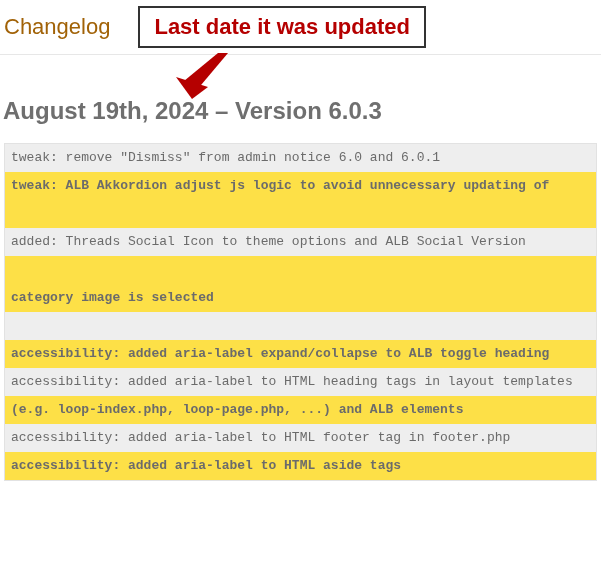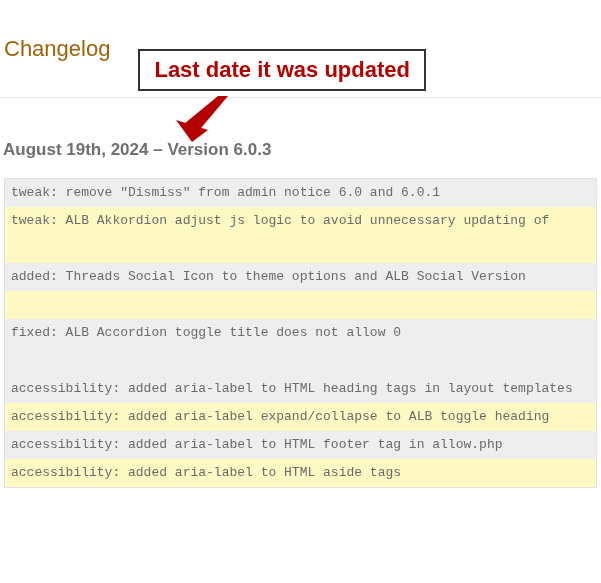--- a/index.html
+++ b/index.html
@@ -20,51 +20,50 @@
       color: #a16207;
       font-weight: 400;
     }
     .callout {
       border: 2px solid #333;
       padding: 6px 14px;
       color: #b50000;
       font-size: 22px;
       font-weight: 700;
       background: #fff;
-      margin-top: 43px;
     }
     .arrow-wrap {
       position: relative;
       height: 36px;
     }
     .arrow {
       position: absolute;
       left: 168px;
       top: -4px;
     }
     .version-heading {
-      font-size: 17px;
+      font-size: 24px;
       font-weight: 700;
       color: #6f6f6f;
       padding: 6px 0 16px 3px;
     }
     .log-box {
       margin: 2px 4px 0 4px;
       border: 1px solid #e2e2e2;
       font-family: "Courier New", Courier, monospace;
       font-size: 13px;
       color: #6b6b6b;
       line-height: 28px;
     }
     .log-box .line {
       white-space: pre-wrap;
       padding: 0 6px;
     }
     .log-box .line.odd { background: #eeeeee; }
-    .log-box .line.even { background: #fef9c3; }
+    .log-box .line.even { background: #fde047; font-weight: bold; }
   </style>
 </head>
 <body>
 
 <div class="header-row">
   <div class="page-title">Changelog</div>
   <div class="callout">Last date it was updated</div>
 </div>
 
 <div class="arrow-wrap">
@@ -77,19 +76,20 @@
 </div>
 
 <div class="version-heading">August 19th, 2024 – Version 6.0.3</div>
 
 <div class="log-box" id="log-box">
     <div class="line odd">tweak: remove "Dismiss" from admin notice 6.0 and 6.0.1</div>
     <div class="line even">tweak: ALB Akkordion adjust js logic to avoid unnecessary updating of</div>
     <div class="line even"> </div>
     <div class="line odd">added: Threads Social Icon to theme options and ALB Social Version</div>
     <div class="line even"> </div>
-    <div class="line odd">fixed: ALB Accordion toggle title does not allow 0</div>
+    <div class="line even">category image is selected</div>
     <div class="line odd"> </div>
+    <div class="line even">accessibility: added aria-label expand/collapse to ALB toggle heading</div>
     <div class="line odd">accessibility: added aria-label to HTML heading tags in layout templates</div>
-    <div class="line even">accessibility: added aria-label expand/collapse to ALB toggle heading</div>
-    <div class="line odd">accessibility: added aria-label to HTML footer tag in allow.php</div>
+    <div class="line even">(e.g. loop-index.php, loop-page.php, ...) and ALB elements</div>
+    <div class="line odd">accessibility: added aria-label to HTML footer tag in footer.php</div>
     <div class="line even">accessibility: added aria-label to HTML aside tags</div>
   </div>
 
 </body></html>

